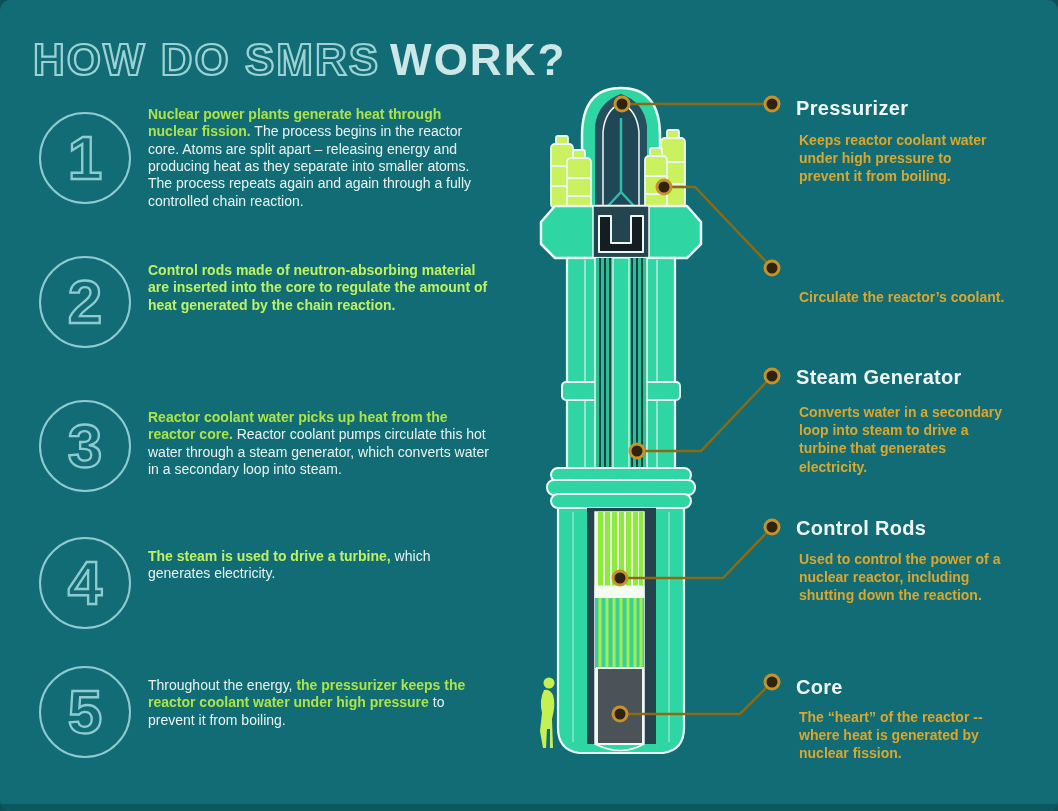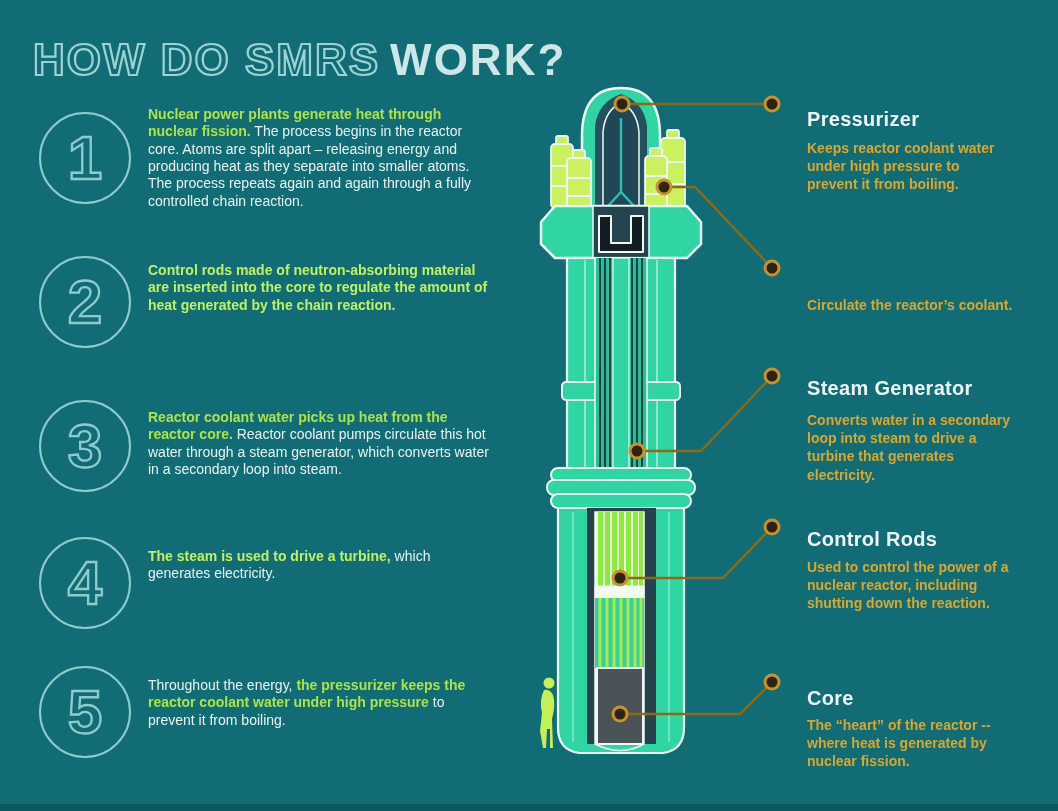--- a/index.html
+++ b/index.html
@@ -1,41 +1,42 @@
 <!DOCTYPE html>
 <html><head>
 <meta charset="utf-8">
 <style>
   html,body{margin:0;padding:0;background:#0b4f57;}
   .page{
     position:relative;width:1058px;height:811px;overflow:hidden;
     background:#116C75;
     font-family:"Liberation Sans", sans-serif;
+    border-radius:10px;
   }
   .bottom-strip{position:absolute;left:0;bottom:0;width:1058px;height:7px;background:#0C5860;}
   
   .title{position:absolute;left:33px;top:6px;font-size:44px;font-weight:bold;letter-spacing:2px;white-space:nowrap;}
   .title .outline{color:transparent;-webkit-text-stroke:2.2px #9DD2D5;}
   .title .solid{color:#CBE7E8;margin-left:10px;}
   
   .step-circle{
     position:absolute;left:39px;width:92px;height:92px;border:2.5px solid #8ECBCF;border-radius:50%;
     display:flex;align-items:center;justify-content:center;box-sizing:border-box;
   }
   .step-num{font-size:62px;font-weight:bold;color:transparent;-webkit-text-stroke:2.3px #8ECBCF;line-height:1;}
   .step-text{
     position:absolute;left:148px;width:344px;margin:0;
     font-size:14px;line-height:1.24;color:#E9F3F2;
   }
   .hl{font-weight:bold;}
   .hl.lime{color:#ACE348;}
   .hl.grn{color:#bef264;}
   
-  .callout-title{position:absolute;left:791px;margin:16px;font-size:20px;font-weight:bold;color:#EFF7F6;letter-spacing:.3px;white-space:nowrap;}
-  .callout-desc{position:absolute;left:791px;margin:16px;width:205px;font-size:14px;font-weight:bold;color:#D9A72F;line-height:1.3;}
+  .callout-title{position:absolute;left:791px;margin:5px;font-size:20px;font-weight:bold;color:#EFF7F6;letter-spacing:.3px;white-space:nowrap;}
+  .callout-desc{position:absolute;left:791px;margin:8px;width:205px;font-size:14px;font-weight:bold;color:#D9A72F;line-height:1.3;}
   .callout-desc.nowrap{white-space:nowrap;width:auto;}
   
   .reactor{position:absolute;left:505px;top:80px;width:300px;height:700px;}
 </style>
 </head>
 <body>
 
 <div class="page">
 
   <h1 class="title"><span class="outline">HOW DO SMRS</span><span class="solid">WORK?</span></h1>

